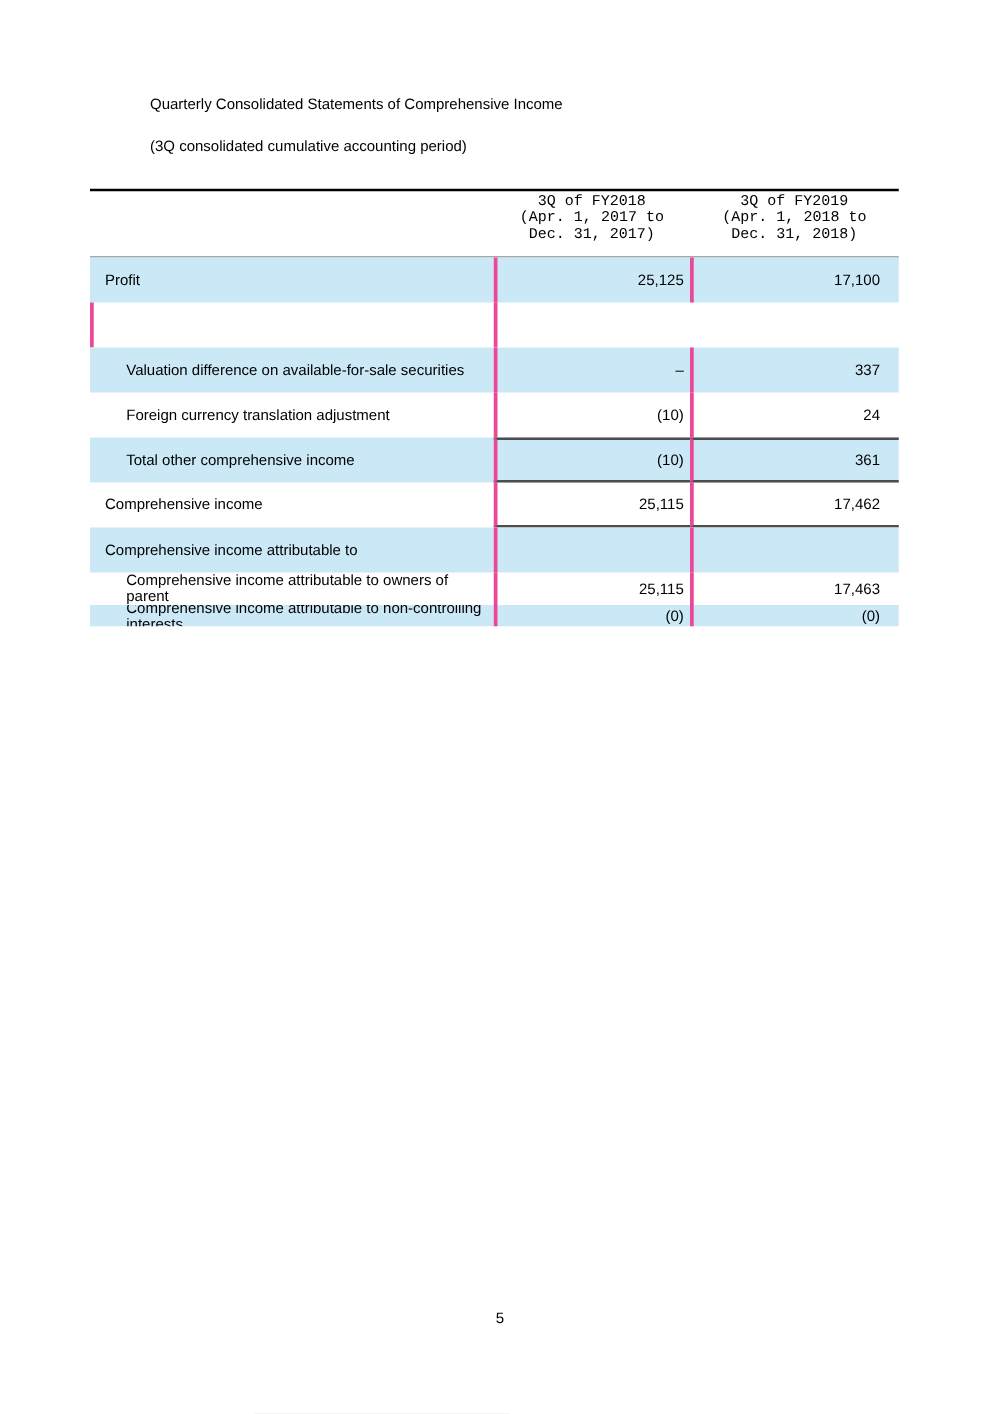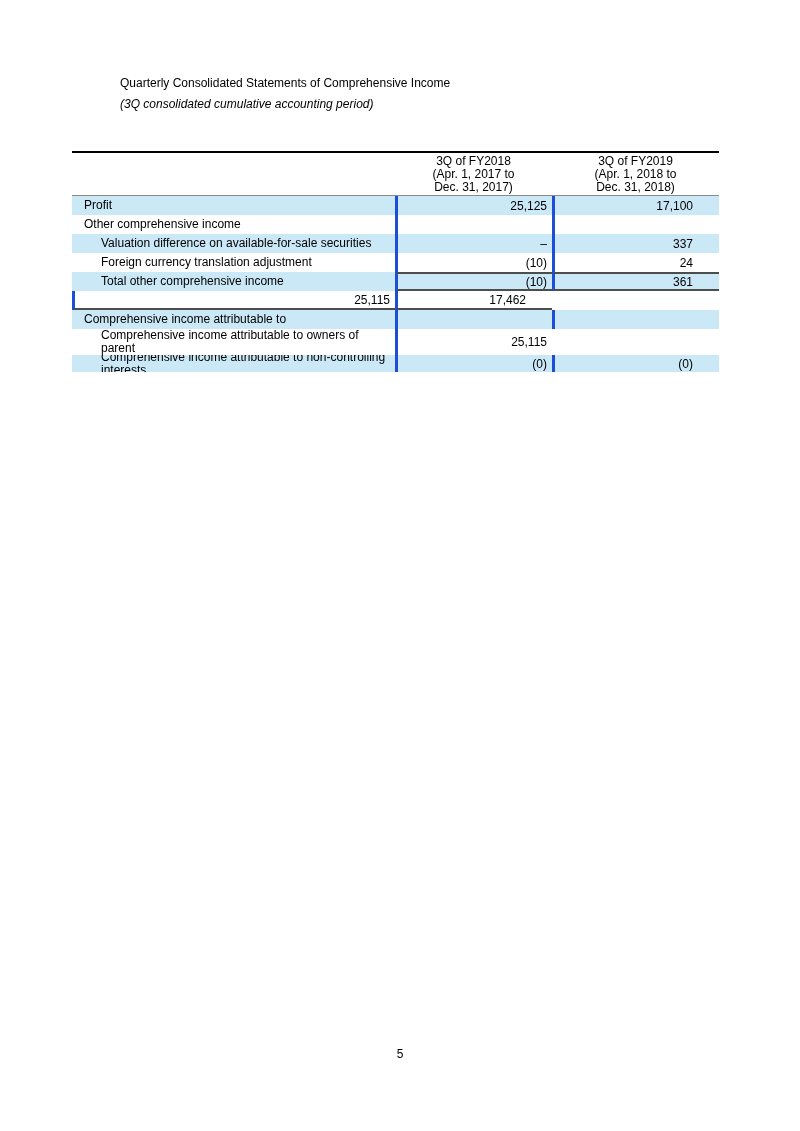--- a/index.html
+++ b/index.html
@@ -7,61 +7,62 @@
     position: relative;
     width: 800px;
     height: 1131px;
     background: #ffffff;
     font-family: "Liberation Sans", sans-serif;
     color: #000000;
     font-size: 12px;
     overflow: hidden;
   }
   .title      { position: absolute; left: 120px; top: 76px;  white-space: nowrap; }
-  .subtitle   { position: absolute; left: 120px; top: 97px;  white-space: nowrap; font-style: italic; }
+  .subtitle   { position: absolute; left: 120px; top: 110px;  white-space: nowrap; }
   .unit-note  { position: absolute; left: 72px;  top: 136px; width: 647px; text-align: right; line-height: 14px; }
 
   .fintable {
     position: absolute;
     left: 72px; top: 151px;
     width: 647px;
   }
   .thead {
     display: grid;
     grid-template-columns: 323px 157px 167px;
     border-top: 2px solid #000000;
     border-bottom: 1px solid #8a8a8a;
     box-sizing: border-box;
-    padding: 2px 0 1px 0;
+    padding: 2px 0 11px 0;
+    font-family: Liberation Mono, monospace;
   }
   .hcol { text-align: center; line-height: 13px; }
 
   .row {
     display: grid;
     grid-template-columns: 323px 157px 167px;
   }
-  .h1 { height: 19px; }
+  .h1 { height: 36px; }
   .h2a { height: 26px; }
   .h2b { height: 17px; }
   .shade .cell { background: #CBE8F7; }
   .cell {
     display: flex;
     align-items: center;
     box-sizing: border-box;
     overflow: hidden;
   }
   .cell.label { justify-content: flex-start; line-height: 13px; white-space: pre-line; }
   .lvl0 { padding-left: 12px; }
   .lvl1 { padding-left: 29px; }
   .cell.val {
     justify-content: flex-end;
-    border-left: 3px solid #1d4ed8;
+    border-left: 3px solid #ec4899;
   }
   .cell.c1 { padding-right: 5px; }
-  .cell.c2 { padding-right: 26px; }
+  .cell.c2 { padding-right: 15px; }
 
   
   .line-top .val       { border-top: 2px solid #4d4d4d; }
   .line-top .label     { border-top: 2px solid transparent; }
   .line-bottom .val    { border-bottom: 2px solid #4d4d4d; }
   .line-bottom .label  { border-bottom: 2px solid transparent; }
 
   .page-number { position: absolute; left: 0; top: 1047px; width: 800px; text-align: center; }
 </style>
 </head>
@@ -88,21 +89,20 @@
       </div>
     </div>
 
     <div class="row shade h1">
       <div class="cell label lvl0">Profit</div>
       <div class="cell val c1">25,125</div>
       <div class="cell val c2">17,100</div>
     </div>
 
     <div class="row h1">
-      <div class="cell label lvl0">Other comprehensive income</div>
       <div class="cell val c1"></div>
       <div class="cell val c2"></div>
     </div>
 
     <div class="row shade h1">
       <div class="cell label lvl1">Valuation difference on available-for-sale securities</div>
       <div class="cell val c1">–</div>
       <div class="cell val c2">337</div>
     </div>
 
@@ -112,34 +112,36 @@
       <div class="cell val c2">24</div>
     </div>
 
     <div class="row shade h1 line-top line-bottom">
       <div class="cell label lvl1">Total other comprehensive income</div>
       <div class="cell val c1">(10)</div>
       <div class="cell val c2">361</div>
     </div>
 
     <div class="row h1 line-bottom">
+      <div class="cell label lvl0">Comprehensive income</div>
       <div class="cell val c1">25,115</div>
       <div class="cell val c2">17,462</div>
     </div>
 
     <div class="row shade h1">
       <div class="cell label lvl0">Comprehensive income attributable to</div>
       <div class="cell val c1"></div>
       <div class="cell val c2"></div>
     </div>
 
     <div class="row h2a">
       <div class="cell label lvl1">Comprehensive income attributable to owners of
 parent</div>
       <div class="cell val c1">25,115</div>
+      <div class="cell val c2">17,463</div>
     </div>
 
     <div class="row shade h2b">
       <div class="cell label lvl1">Comprehensive income attributable to non-controlling
 interests</div>
       <div class="cell val c1">(0)</div>
       <div class="cell val c2">(0)</div>
     </div>
 
   </div>

